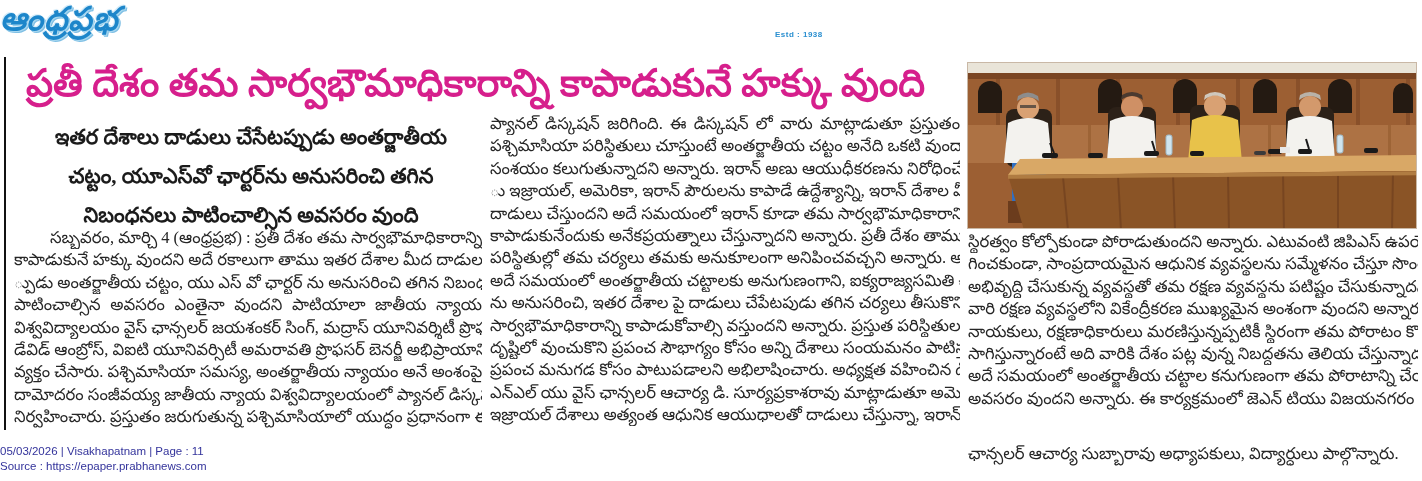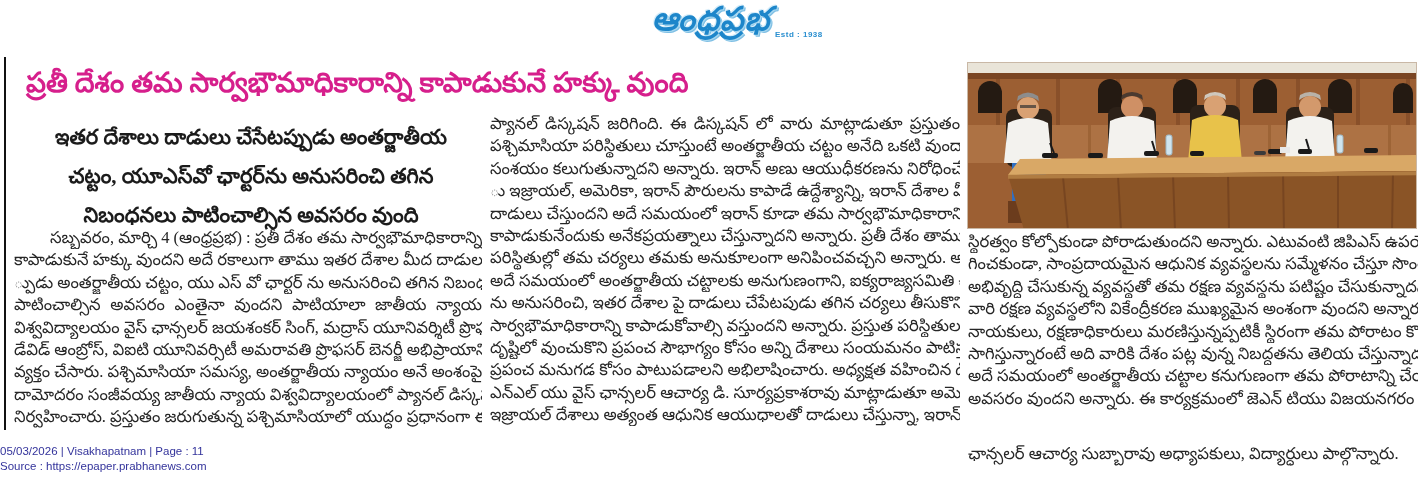--- a/index.html
+++ b/index.html
@@ -3,38 +3,38 @@
 <meta charset="utf-8">
 <style>
   * { margin:0; padding:0; box-sizing:border-box; }
   html,body { background:#ffffff; }
   .page {
     position:relative; width:1422px; height:481px; background:#ffffff;
     font-family:"Liberation Serif","DejaVu Serif",serif; overflow:hidden;
   }
 
   
-  .masthead { position:absolute; top:1px; left:0; width:100%; text-align:center; }
+  .masthead { position:absolute; top:1px; left:0; width:100%; text-align:left; }
   .estd {
     position:absolute; top:1px; left:54.5%; font-size:8px; font-weight:bold;
     color:#2a8fd0; font-family:"Liberation Sans","DejaVu Sans",sans-serif; letter-spacing:.5px;margin-top:28px;
   }
   .logo {
     display:inline-block; font-size:33px; font-weight:800; font-style:italic;
     color:#1d86ca; letter-spacing:1px; line-height:36px;
     text-shadow:1px 1px 0 #a8d8f0, -1px -1px 0 #d5ecf9, 2px 2px 0 #7fbfe4;
   }
 
   
   .left-rule { position:absolute; left:4px; top:57px; width:2px; height:373px; background:#111; }
 
   
   .headline {
     position:absolute; left:26px; top:56px; width:930px; height:56px;
-    color:#d61f8c; font-size:28px; font-weight:bold; letter-spacing:0px;
+    color:#d61f8c; font-size:38px; font-weight:bold; letter-spacing:0px;
     white-space:nowrap; line-height:54px;
   }
 
   
   .subhead {
     position:absolute; left:20px; top:118px; width:462px; text-align:center;
     color:#1b1b1b; font-weight:bold; font-size:21px; line-height:39px;
   }
 
   

